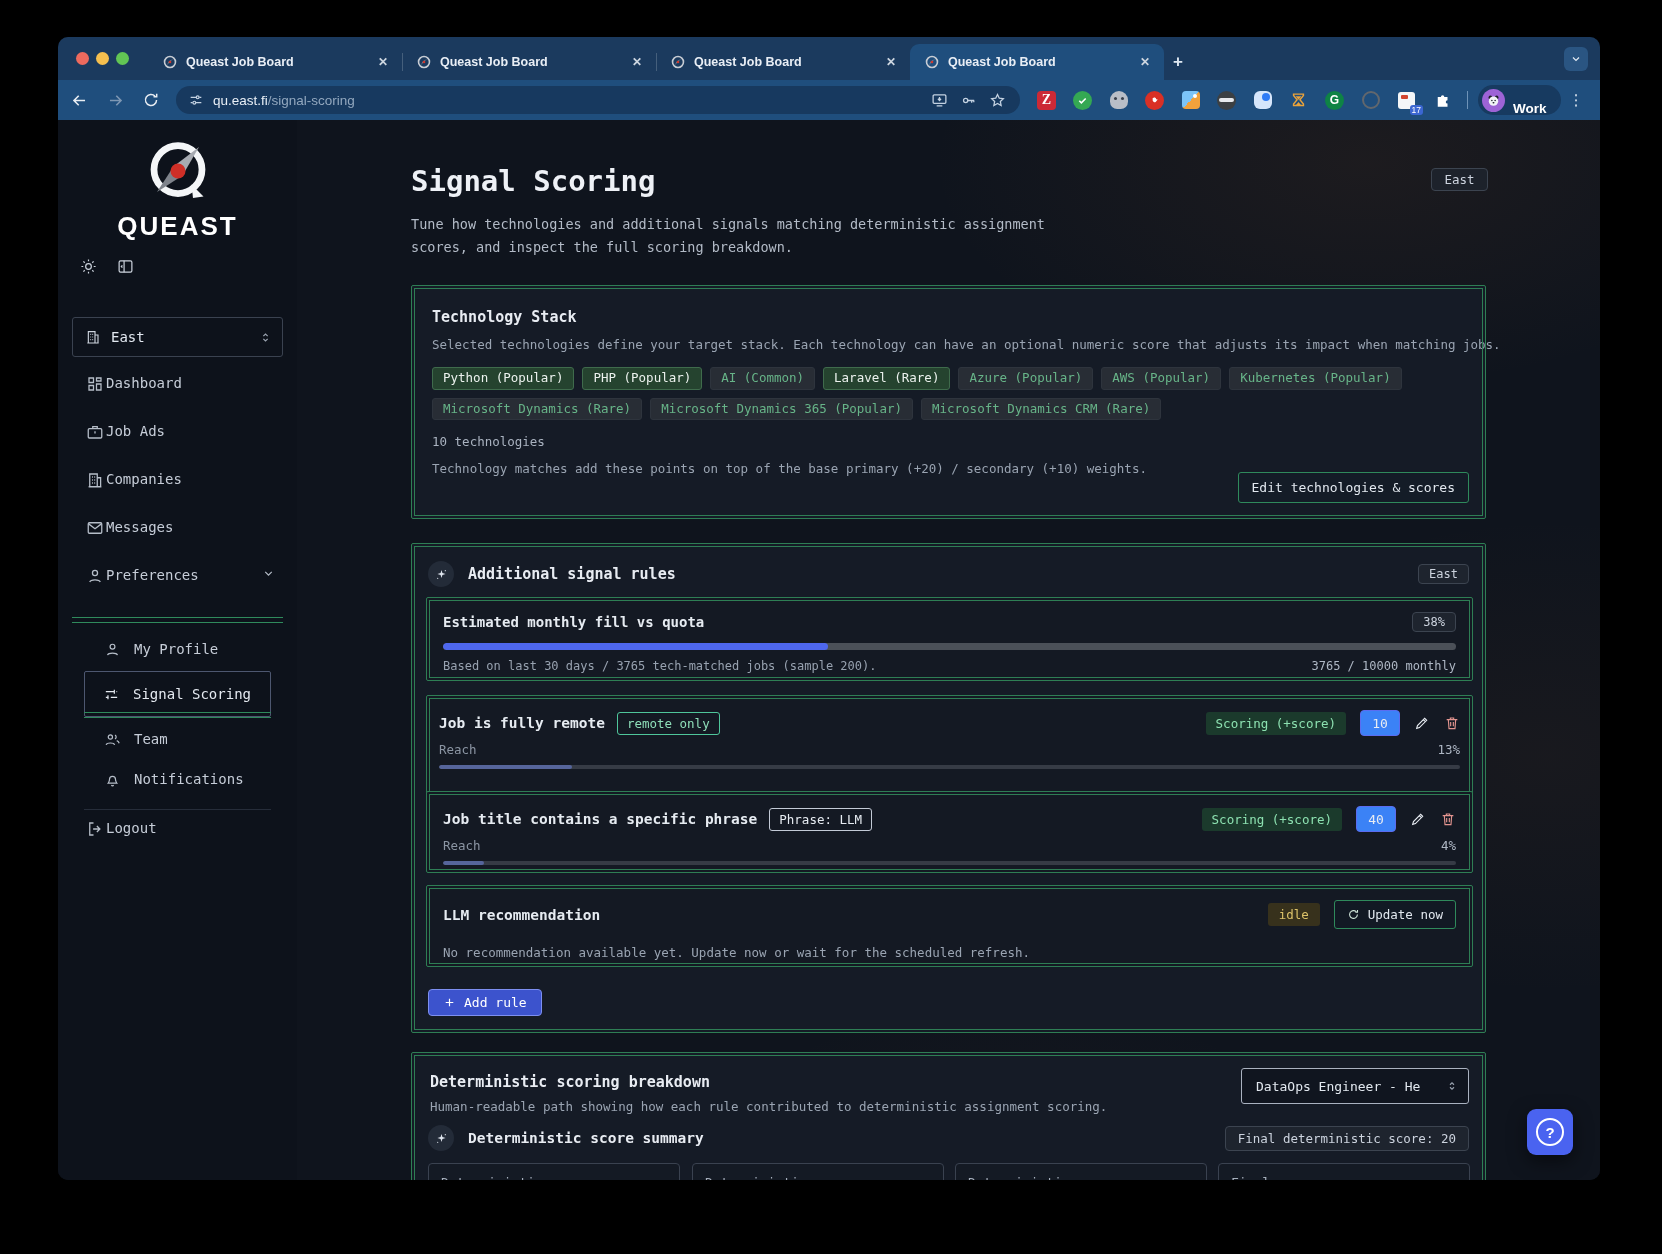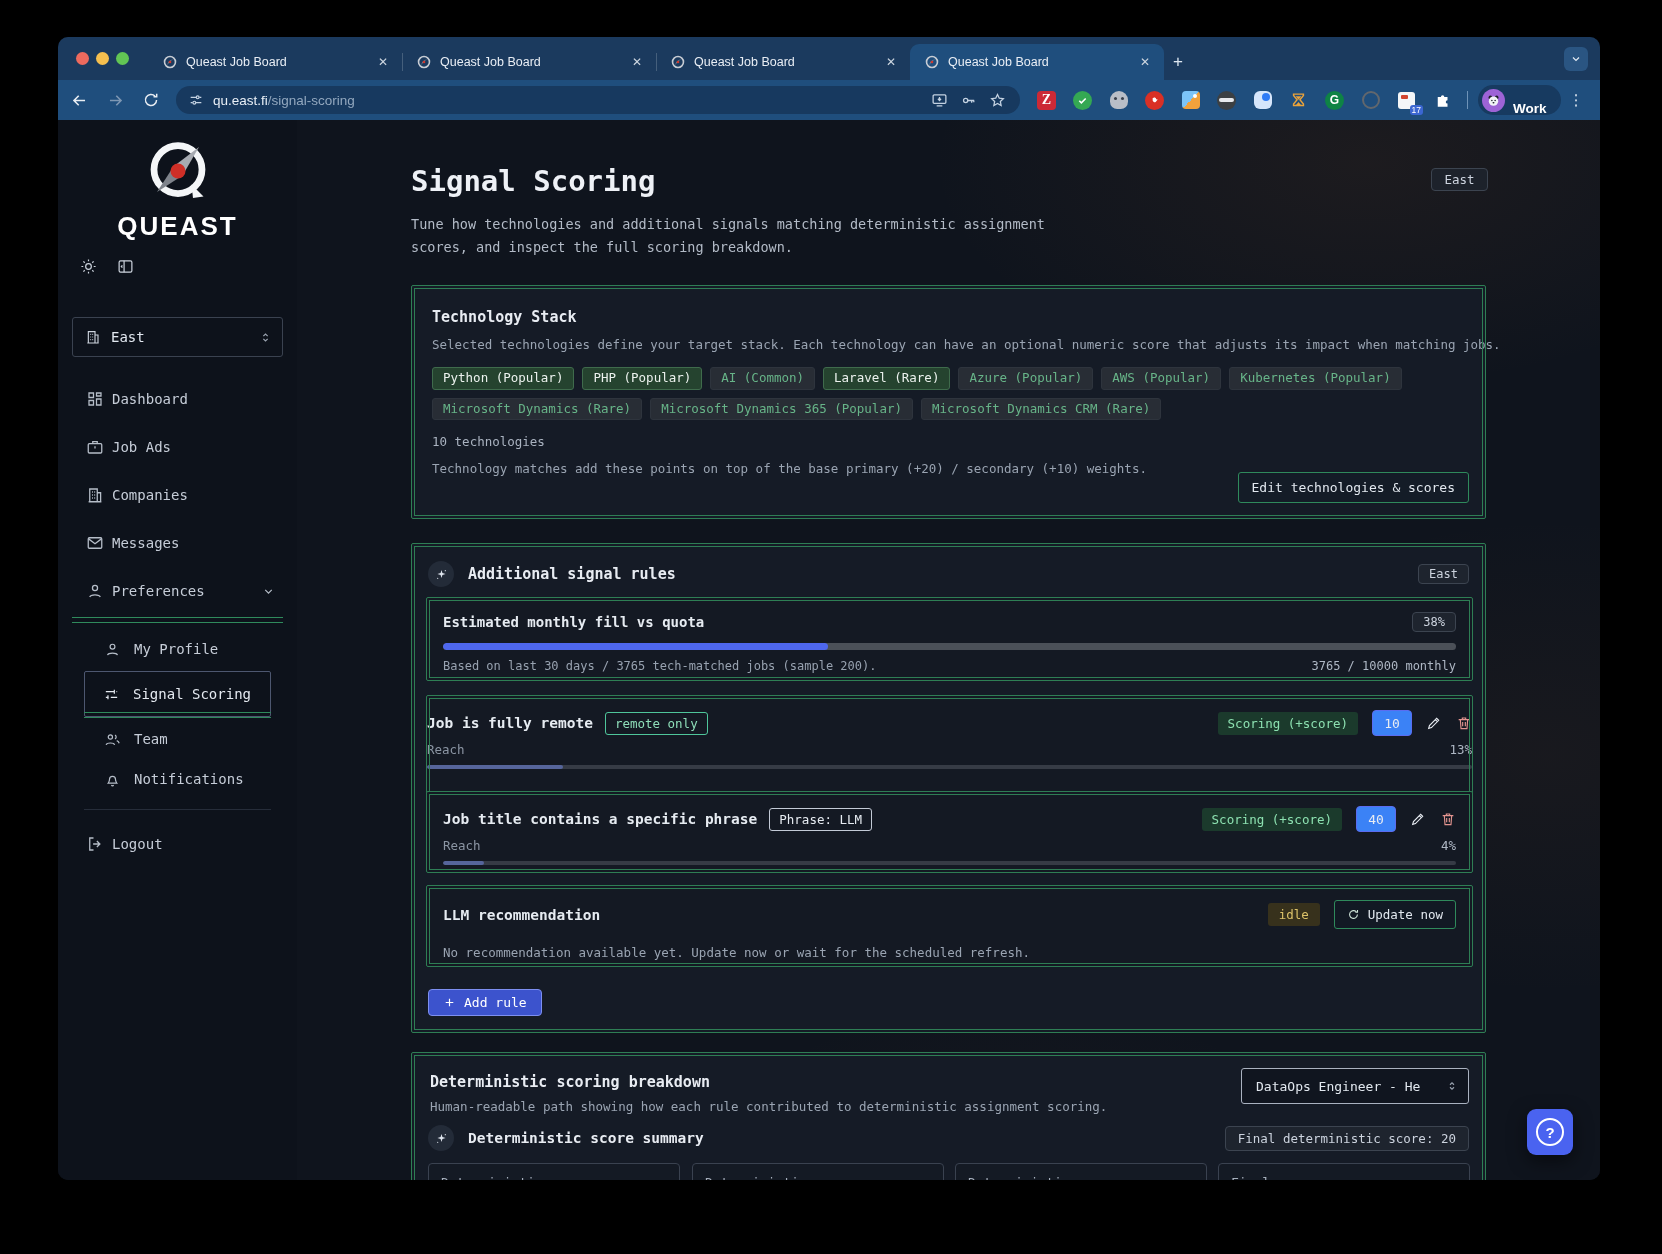--- a/index.html
+++ b/index.html
@@ -2,21 +2,21 @@
 <html><head>
 <meta charset="utf-8">
 <style>
   html,body{margin:0;padding:0;background:#000;}
   body{width:1662px;height:1254px;position:relative;overflow:hidden;
        font-family:"DejaVu Sans Mono",monospace;-webkit-font-smoothing:antialiased;}
   .window{position:absolute;left:58px;top:37px;width:1542px;height:1143px;
           border-radius:10px;overflow:hidden;background:#0f141d;
           box-shadow:0 24px 70px rgba(0,0,0,.85);}
   
-  .titlebar{position:absolute;left:0;top:0;right:0;height:43px;background:#1b3a5e;}
+  .titlebar{position:absolute;left:0;top:0;right:0;height:43px;background:#1b3a5e;font-weight:bold;}
   .tl{position:absolute;top:15px;width:13px;height:13px;border-radius:50%;}
   .tl.red{left:18px;background:#ed6a5e;} .tl.yel{left:38px;background:#f5bf4f;} .tl.grn{left:58px;background:#62c554;}
   .tabs{position:absolute;left:90px;bottom:0;height:36px;display:flex;align-items:stretch;
         font-family:"Liberation Sans",sans-serif;}
   .tab{width:230px;display:flex;align-items:center;gap:8px;padding:0 10px 0 14px;color:#e9eef5;
        font-size:12.5px;position:relative;}
   .tab .sep{position:absolute;left:0;top:9px;bottom:9px;width:1px;background:#ffffff30;}
   .tab.active{background:#1f4e7d;border-radius:9px 9px 0 0;}
   .tab .title{flex:1;white-space:nowrap;overflow:hidden;}
   .tab .close{color:#cdd6e0;font-size:12px;padding:2px 4px;border-radius:4px;}
@@ -52,21 +52,21 @@
          radial-gradient(460px 260px at 55% 100%,rgba(150,90,45,.05),transparent 70%),
          #0f141d;}
   
   .side-logo{margin-top:15px;text-align:center;}
   .brand{font-family:"Liberation Sans",sans-serif;font-weight:bold;font-size:26px;letter-spacing:2px;color:#fff;margin-top:4px;}
   .side-icons{display:flex;gap:20px;margin:16px 0 0 22px;color:#cdd4de;}
   .orgselect{margin:42px 14px 0;height:38px;border:1px solid #3a4250;border-radius:3px;display:flex;align-items:center;
              padding:0 10px 0 12px;gap:10px;font-size:14px;color:#e2e8f0;}
   .orgselect .spacer{flex:1;}
   .nav{margin-top:18px;}
-  .navitem{height:48px;display:flex;align-items:center;gap:8px;padding-left:28px;font-size:14px;color:#c6cdd8;}
+  .navitem{height:48px;display:flex;align-items:flex-start;gap:2px;padding-left:28px;font-size:14px;color:#c6cdd8;}
   .navitem svg{flex:0 0 18px;color:#b6bec9;}
   .navitem .grow{flex:1;}
   .navitem .chev{margin-right:22px;color:#9aa3b0;}
   .greenline{height:4px;margin:2px 14px 6px;border-top:1.5px solid #2f8a5c;border-bottom:1.5px solid #2f8a5c;}
   .subitem{height:40px;display:flex;align-items:center;gap:13px;padding-left:46px;font-size:14px;color:#c6cdd8;}
   .subitem svg{flex:0 0 17px;color:#b6bec9;}
   .subactive{position:relative;margin:2px 26px;height:44px;border:1px solid #4d5770;border-radius:2px;
              display:flex;align-items:center;gap:13px;padding-left:18px;font-size:14px;color:#e4e9f0;}
   .subactive:after{content:"";position:absolute;left:-1px;right:-1px;bottom:-2px;height:4px;
              border-top:1.5px solid #2f8a5c;border-bottom:1.5px solid #2f8a5c;}
@@ -455,21 +455,21 @@
           <div class="quotabar" style="margin-top:11px;">
             <div class="fill" style="width: 38%;"></div>
           </div>
           <div style="display:flex;margin-top:9px;font-size:12px;color:#98a2b0;">
             <span>Based on last 30 days / 3765 tech-matched jobs (sample 200).</span>
             <span class="spacer"></span>
             <span style="color:#aeb7c4;">3765 / 10000 monthly</span>
           </div>
         </div>
 
-        <div class="icard" style="position:absolute;left:14px;top:151px;width:1047px;height:104px;box-sizing:border-box;padding:14px 0;">
+        <div class="icard" style="position:absolute;left:14px;top:151px;width:1047px;height:104px;box-sizing:border-box;padding:14px 12px;">
           <div class="rrow">
             <span class="rname">Job is fully remote</span>
             <span class="rchip teal">remote only</span>
             <span class="spacer"></span>
             <span class="scoring">Scoring (+score)</span>
             <span class="numbox">10</span>
             <button class="iconbtn">
                 <svg width="16" height="16" viewBox="0 0 24 24" fill="none" stroke="#e7ebf1" stroke-width="1.7">
                   <path d="M4 20l1.2-4.2L16 5l3 3L8.2 18.8zM14 7l3 3"></path>
                 </svg>

